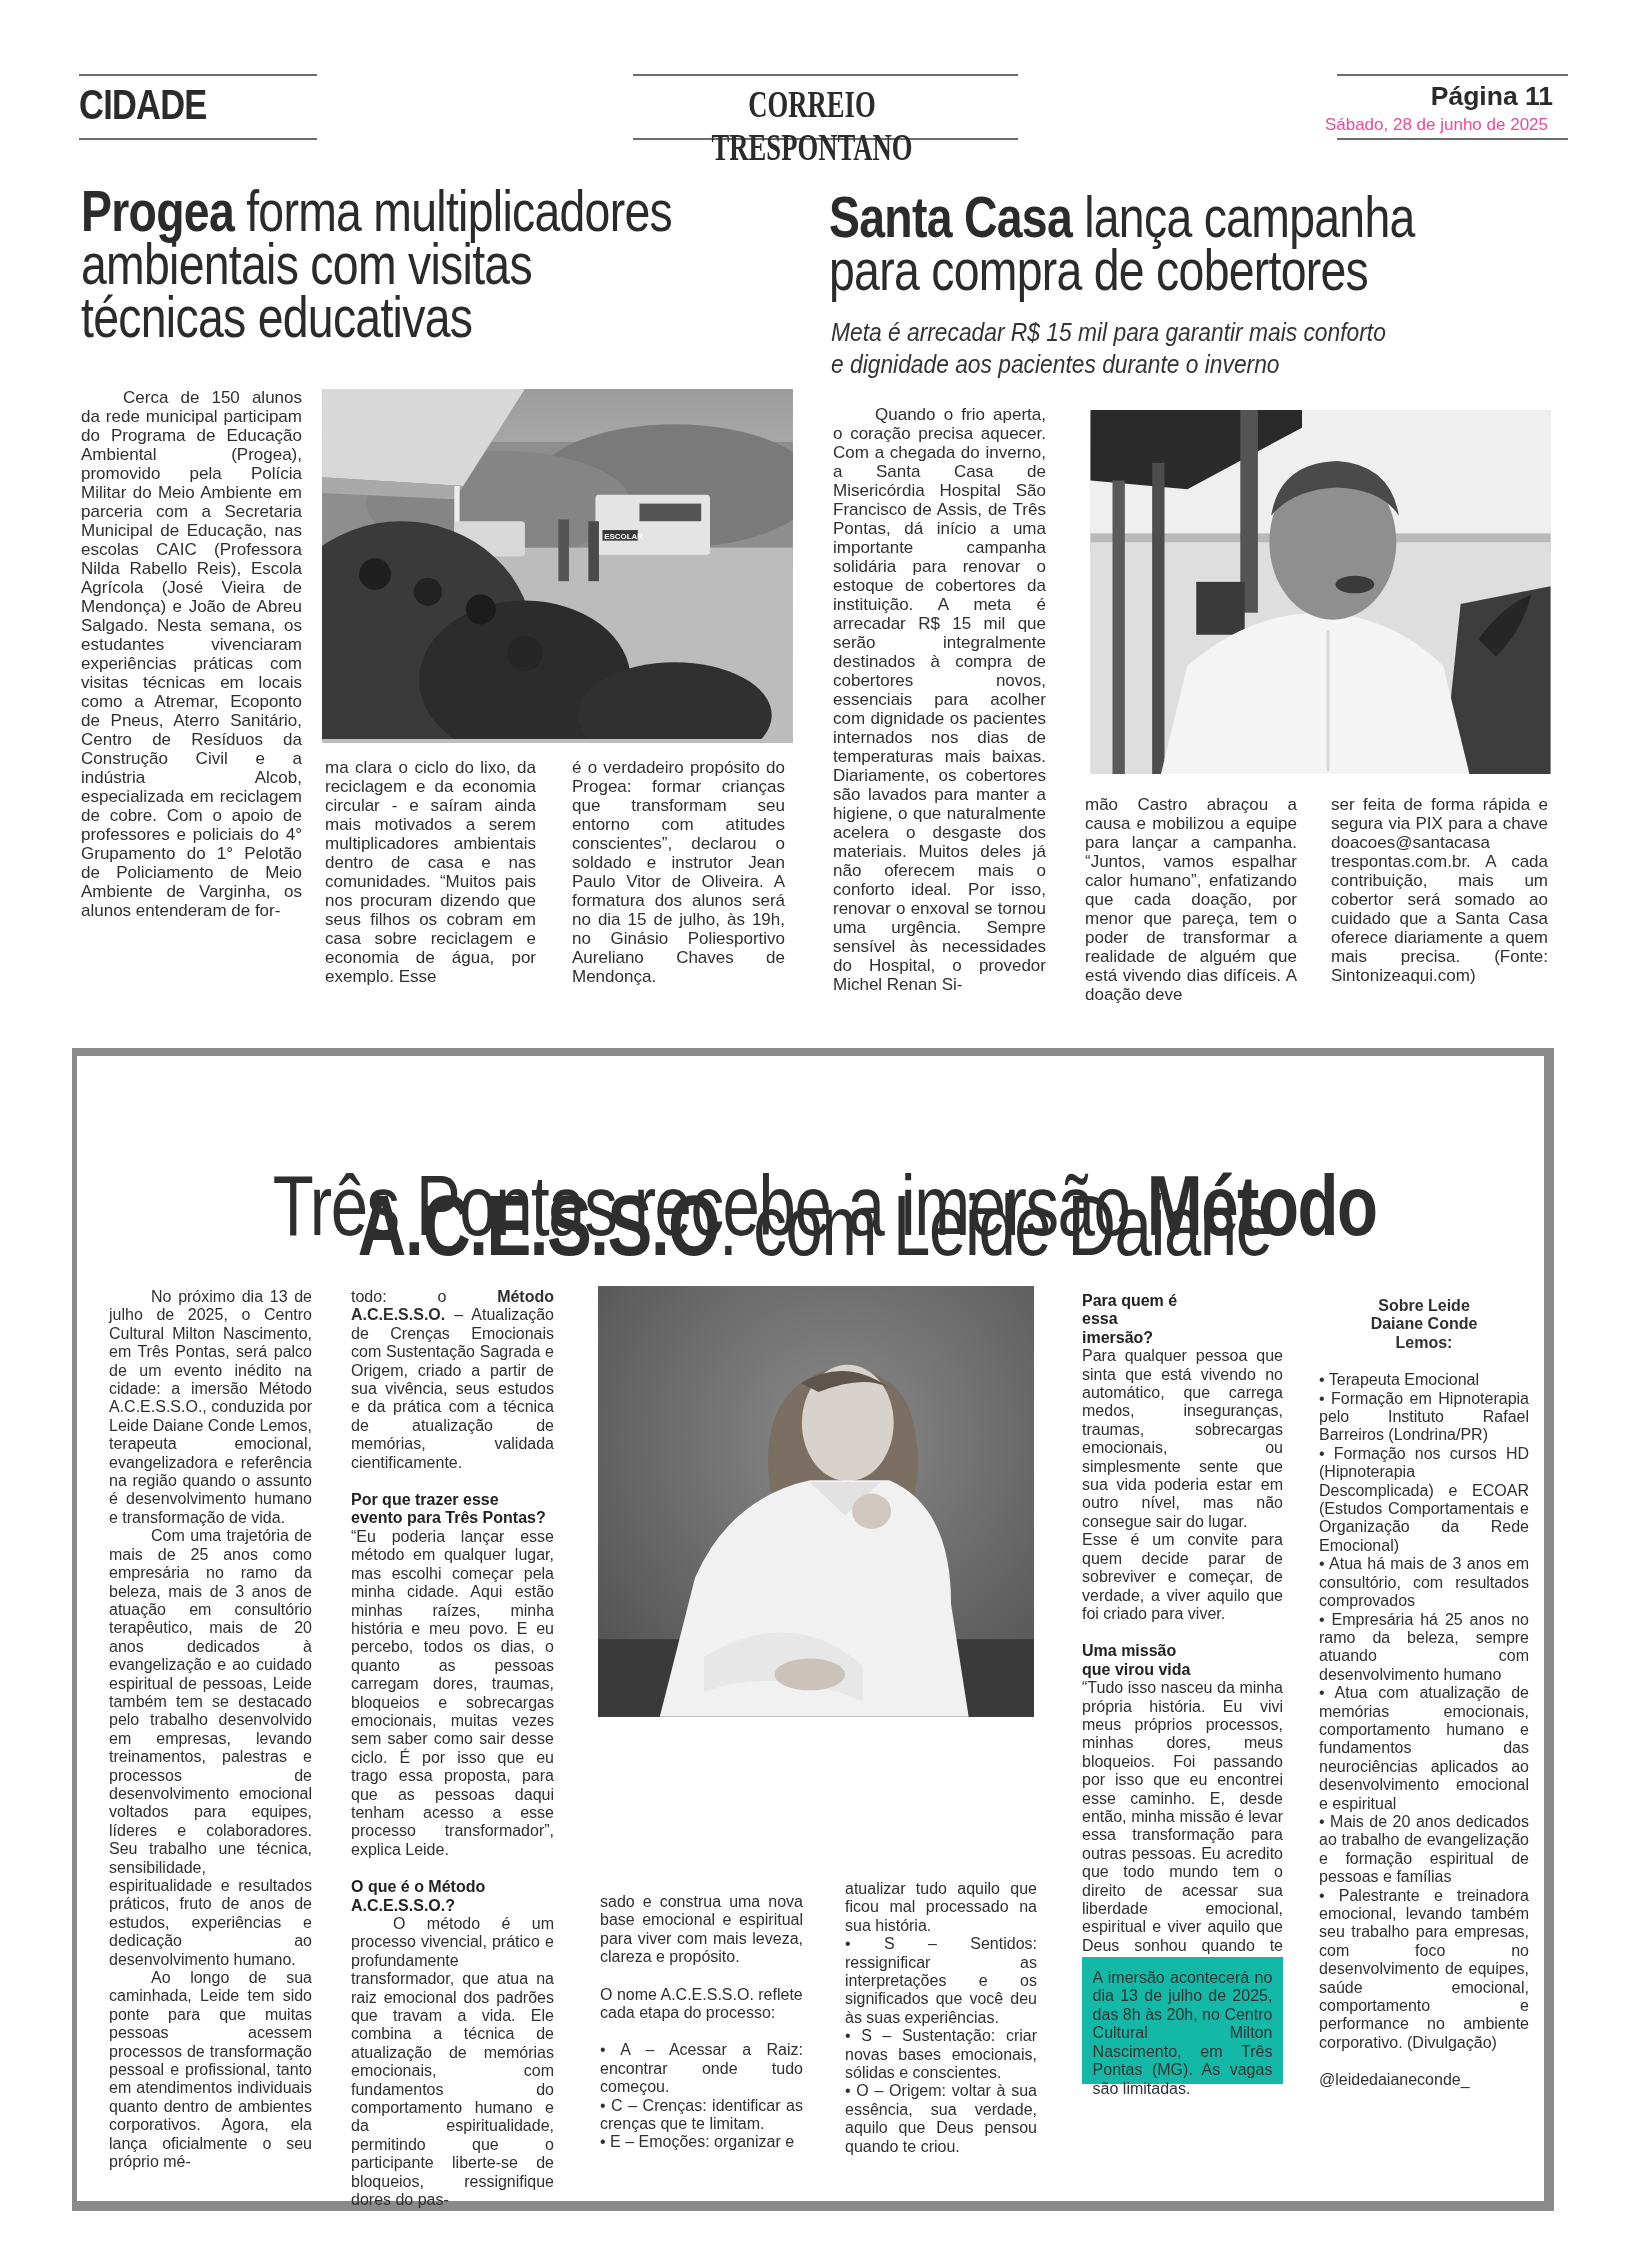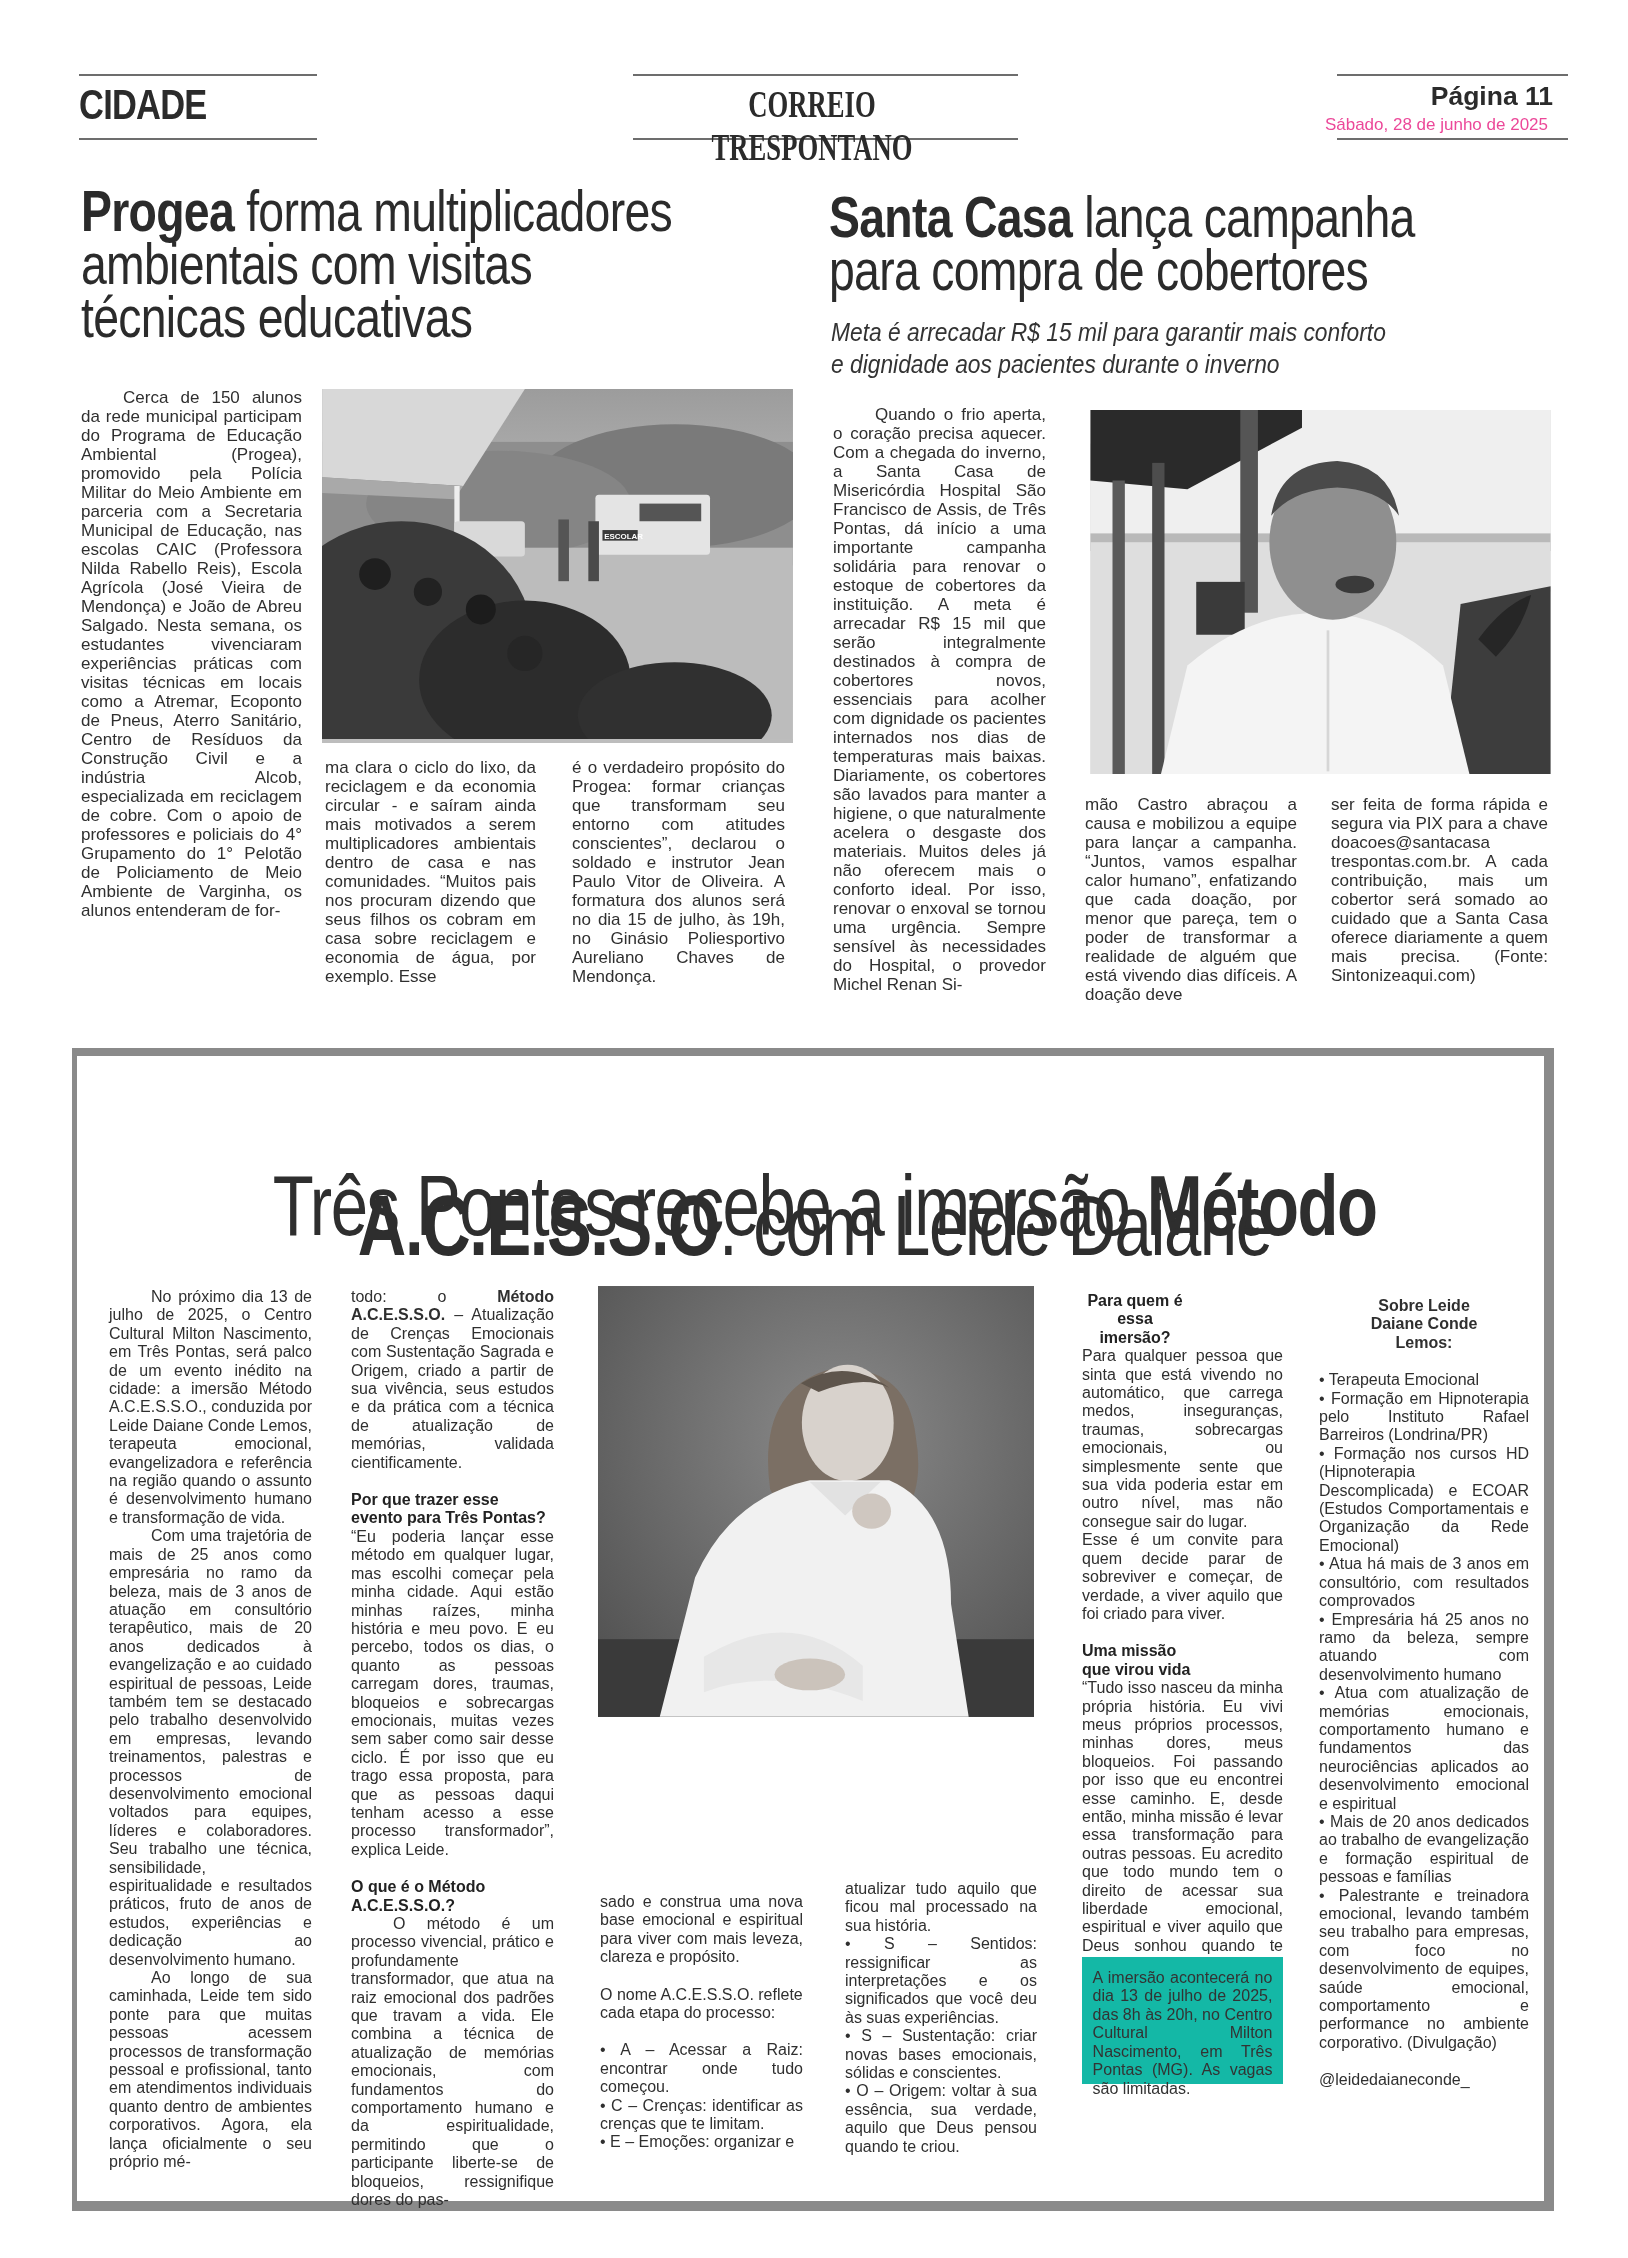--- a/index.html
+++ b/index.html
@@ -209,21 +209,21 @@
   <div class="col" style="left:845px; top:1880px; width:192px; font-size:16px; line-height:18.4px;">
     <p>atualizar tudo aquilo que ficou mal processado na sua história.</p>
     <ul>
       <li>• S – Sentidos: ressignificar as interpretações e os significados que você deu às suas experiências.</li>
       <li>• S – Sustentação: criar novas bases emocionais, sólidas e conscientes.</li>
       <li>• O – Origem: voltar à sua essência, sua verdade, aquilo que Deus pensou quando te criou.</li>
     </ul>
   </div>
 
   <div class="col" style="left:1082px; top:1292px; width:201px; font-size:16px; line-height:18.4px;">
-    <h4 style="font-size:16px; line-height:18.4px; width:106px;text-align:center;">Para quem é essa imersão?</h4>
+    <h4 style="font-size:16px; line-height:18.4px; width:106px;">Para quem é essa imersão?</h4>
     <p>Para qualquer pessoa que sinta que está vivendo no automático, que carrega medos, inseguranças, traumas, sobrecargas emocionais, ou simplesmente sente que sua vida poderia estar em outro nível, mas não consegue sair do lugar.</p>
     <p>Esse é um convite para quem decide parar de sobreviver e começar, de verdade, a viver aquilo que foi criado para viver.</p>
     <div class="gap"></div>
     <h4 style="font-size:16px; line-height:18.4px; width:115px;">Uma missão que virou vida</h4>
     <p>“Tudo isso nasceu da minha própria história. Eu vivi meus próprios processos, minhas dores, meus bloqueios. Foi passando por isso que eu encontrei esse caminho. E, desde então, minha missão é levar essa transformação para outras pessoas. Eu acredito que todo mundo tem o direito de acessar sua liberdade emocional, espiritual e viver aquilo que Deus sonhou quando te criou”, declara Leide, emocionada.</p>
   </div>
 
   <div class="info-box">
     <span>A imersão acontecerá no dia 13 de julho de 2025, das 8h às 20h, no Centro Cultural Milton Nascimento, em Três Pontas (MG). As vagas são limitadas.</span>
   </div>

